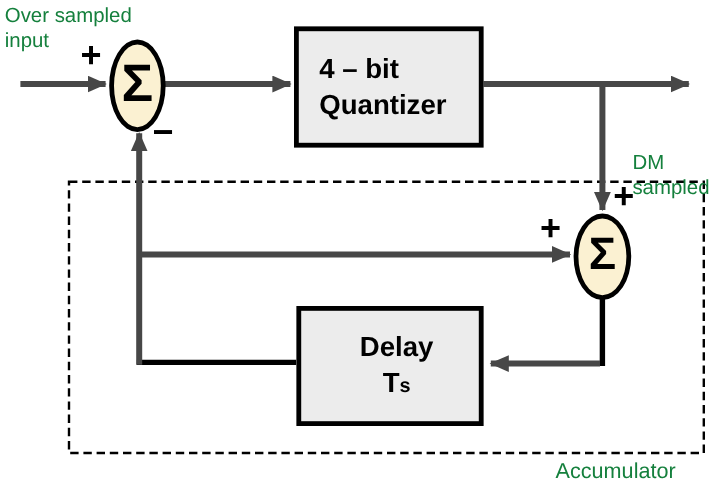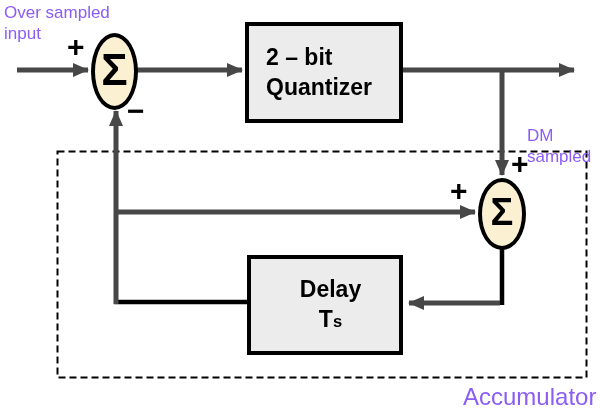--- a/index.html
+++ b/index.html
@@ -7,22 +7,22 @@
     position:relative; width:600px; height:419px;
     background:var(--bg,#fff); overflow:hidden;
     font-family:"Liberation Sans", sans-serif;
   }
   svg.wires { position:absolute; left:0; top:0; width:600px; height:419px; }
   .wire-gray  { stroke:var(--wire-gray,#474747); stroke-width:5; fill:none; }
   .wire-black { stroke:var(--wire-black,#000); stroke-width:4.5; fill:none; }
   .arrowhead  { fill:var(--wire-gray,#474747); stroke:none; }
   .dashed-box { fill:none; stroke:#000; stroke-width:2; stroke-dasharray:7 4; }
 
-  .lbl { position:absolute; color:#8b5cf6; font-size:17px; line-height:1.22; white-space:nowrap; }
-  .lbl-acc { font-size:24px; }
+  .lbl { position:absolute; color:#15803d; font-size:17px; line-height:1.22; white-space:nowrap; }
+  .lbl-acc { font-size:18px; }
 
   .blockbox {
     position:absolute; box-sizing:border-box;
     background:var(--block-fill,#ececec); border:4px solid #000;
     display:flex; flex-direction:column; justify-content:center;
     font-weight:bold; color:#000; font-size:23px; line-height:1.3;
   }
   #box-quantizer { left:245px; top:22px; width:158px; height:101px; padding-left:17px; }
   #box-delay     { left:247px; top:255px; width:156px; height:100px; align-items:center; text-align:center;padding-left:11px; }
   .sub-s { font-size:0.72em; }
@@ -80,21 +80,21 @@
 
   <div class="lbl lbl-acc" style="left:463px; top:382px;">Accumulator</div>
 
   <div class="summer" id="summer-input">
     <span>Σ</span>
   </div>
   <div class="sign" id="sign-plus-input">+</div>
   <div class="sign" id="sign-minus-fb">−</div>
 
   <div class="blockbox" id="box-quantizer">
-    <div>2 – bit</div>
+    <div>4 – bit</div>
     <div>Quantizer</div>
   </div>
 
   <div class="summer" id="summer-acc">
     <span>Σ</span>
   </div>
   <div class="sign" id="sign-plus-dm">+</div>
   <div class="sign" id="sign-plus-fb">+</div>
 
   <div class="blockbox" id="box-delay">

